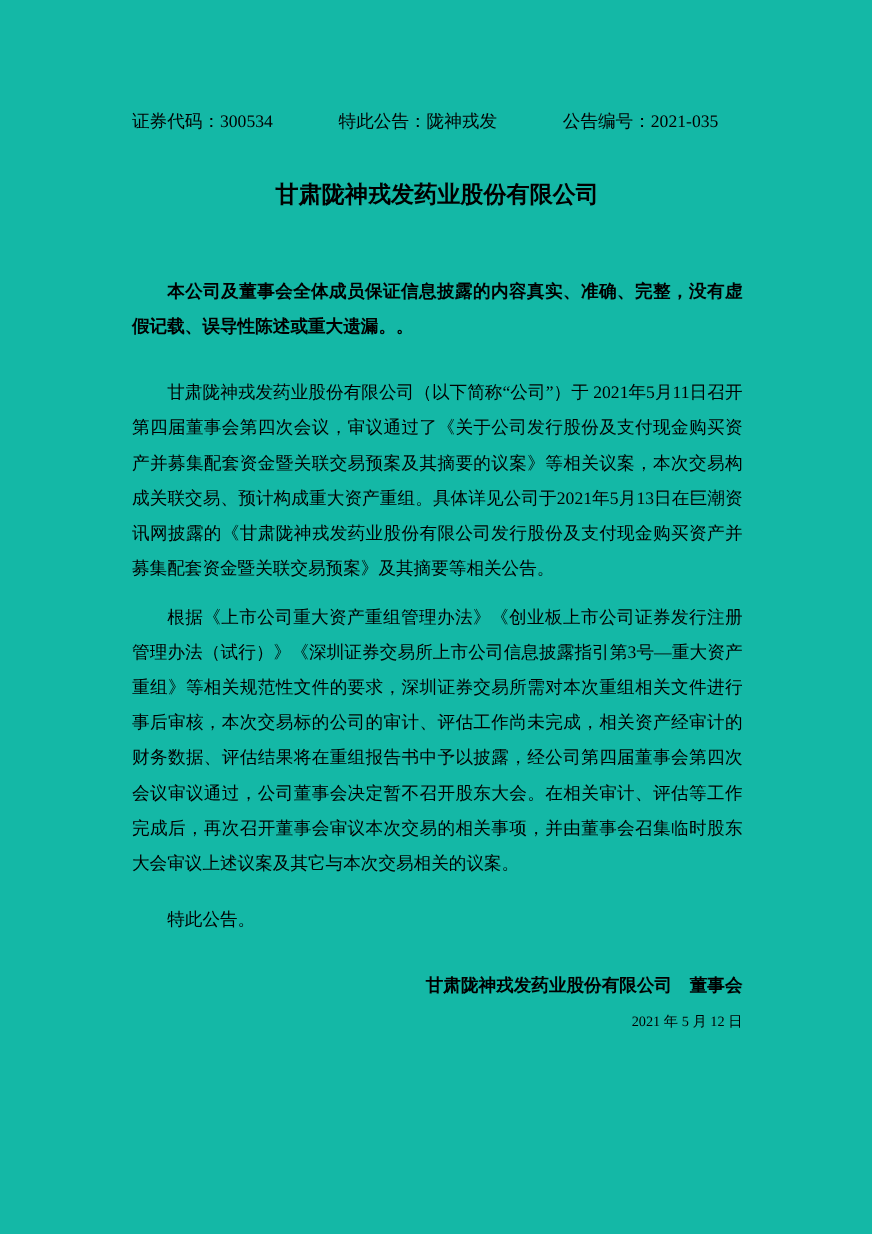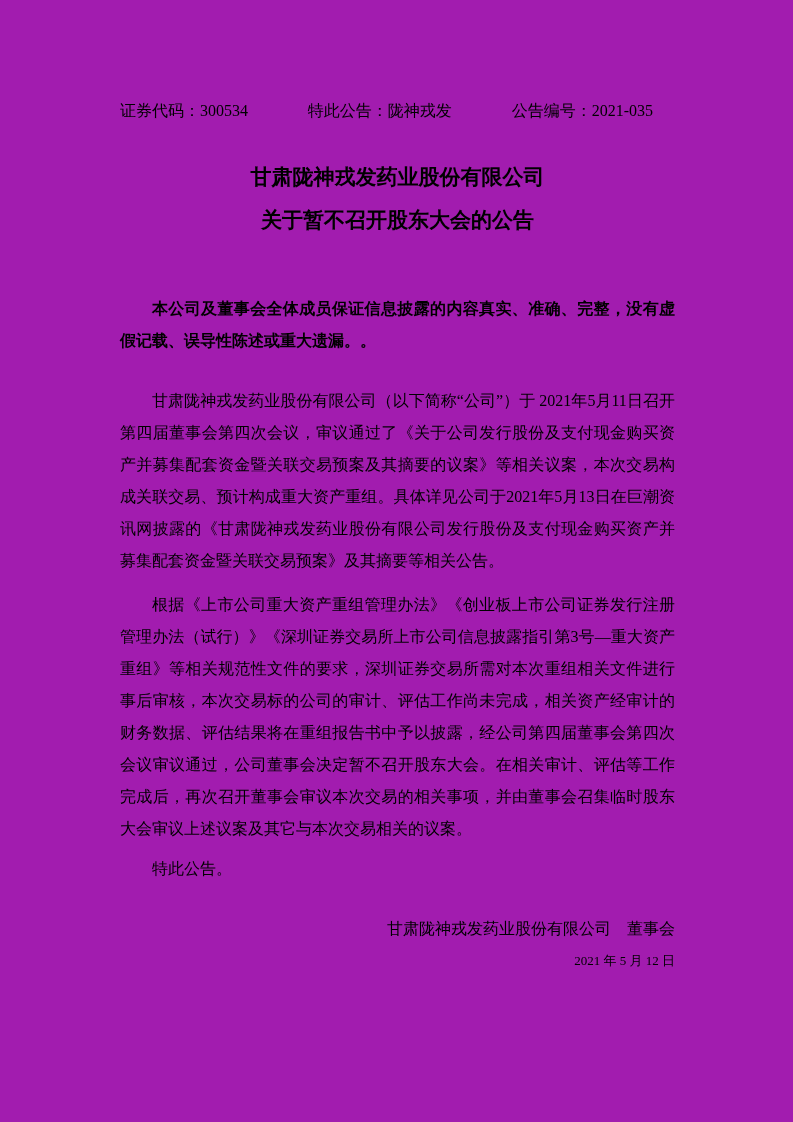--- a/index.html
+++ b/index.html
@@ -6,21 +6,21 @@
   html, body { background: #ffffff; }
   body {
     width: 793px;
     height: 1122px;
     font-family: "Liberation Serif", "DejaVu Serif", serif;
   }
   .page {
     position: relative;
     width: 793px;
     height: 1122px;
-    background: #a21caf;
+    background: #14b8a6;
     color: #000000;
     padding: 101px 118px 0 120px;
     overflow: hidden;
   }
   .header-row {
     display: flex;
     justify-content: space-between;
     width: 533px;
     font-size: 16px;
     line-height: 20px;
@@ -46,51 +46,51 @@
     text-align: justify;
     text-indent: 2em;
   }
   .disclaimer {
     margin-top: 59px;
     font-weight: bold;
   }
   .body-para-1 { margin-top: 28px; }
   .body-para-2 { margin-top: 12px; }
   .closing {
-    margin-top: 8px;
+    margin-top: 19px;
     font-size: 16px;
     line-height: 32px;
     text-indent: 2em;
   }
   .signature {
     margin-top: 28px;
     text-align: right;
     font-size: 16px;
     line-height: 32px;
+    font-weight: bold;
   }
   .date-line {
     text-align: right;
     font-size: 13px;
     line-height: 32px;
   }
 </style>
 </head>
 <body>
 
 <div class="page">
 
   <div class="header-row">
     <span>证券代码：300534</span>
     <span>特此公告：陇神戎发</span>
     <span>公告编号：2021-035</span>
   </div>
 
   <h1 class="title">甘肃陇神戎发药业股份有限公司</h1>
 
-  <h2 class="subtitle">关于暂不召开股东大会的公告</h2>
 
   <p class="para disclaimer">本公司及董事会全体成员保证信息披露的内容真实、准确、完整，没有虚假记载、误导性陈述或重大遗漏。。</p>
 
   <p class="para body-para-1">甘肃陇神戎发药业股份有限公司（以下简称“公司”）于 2021年5月11日召开第四届董事会第四次会议，审议通过了《关于公司发行股份及支付现金购买资产并募集配套资金暨关联交易预案及其摘要的议案》等相关议案，本次交易构成关联交易、预计构成重大资产重组。具体详见公司于2021年5月13日在巨潮资讯网披露的《甘肃陇神戎发药业股份有限公司发行股份及支付现金购买资产并募集配套资金暨关联交易预案》及其摘要等相关公告。</p>
 
   <p class="para body-para-2">根据《上市公司重大资产重组管理办法》《创业板上市公司证券发行注册管理办法（试行）》《深圳证券交易所上市公司信息披露指引第3号—重大资产重组》等相关规范性文件的要求，深圳证券交易所需对本次重组相关文件进行事后审核，本次交易标的公司的审计、评估工作尚未完成，相关资产经审计的财务数据、评估结果将在重组报告书中予以披露，经公司第四届董事会第四次会议审议通过，公司董事会决定暂不召开股东大会。在相关审计、评估等工作完成后，再次召开董事会审议本次交易的相关事项，并由董事会召集临时股东大会审议上述议案及其它与本次交易相关的议案。</p>
 
   <p class="closing">特此公告。</p>
 
   <div class="signature">甘肃陇神戎发药业股份有限公司　董事会</div>

